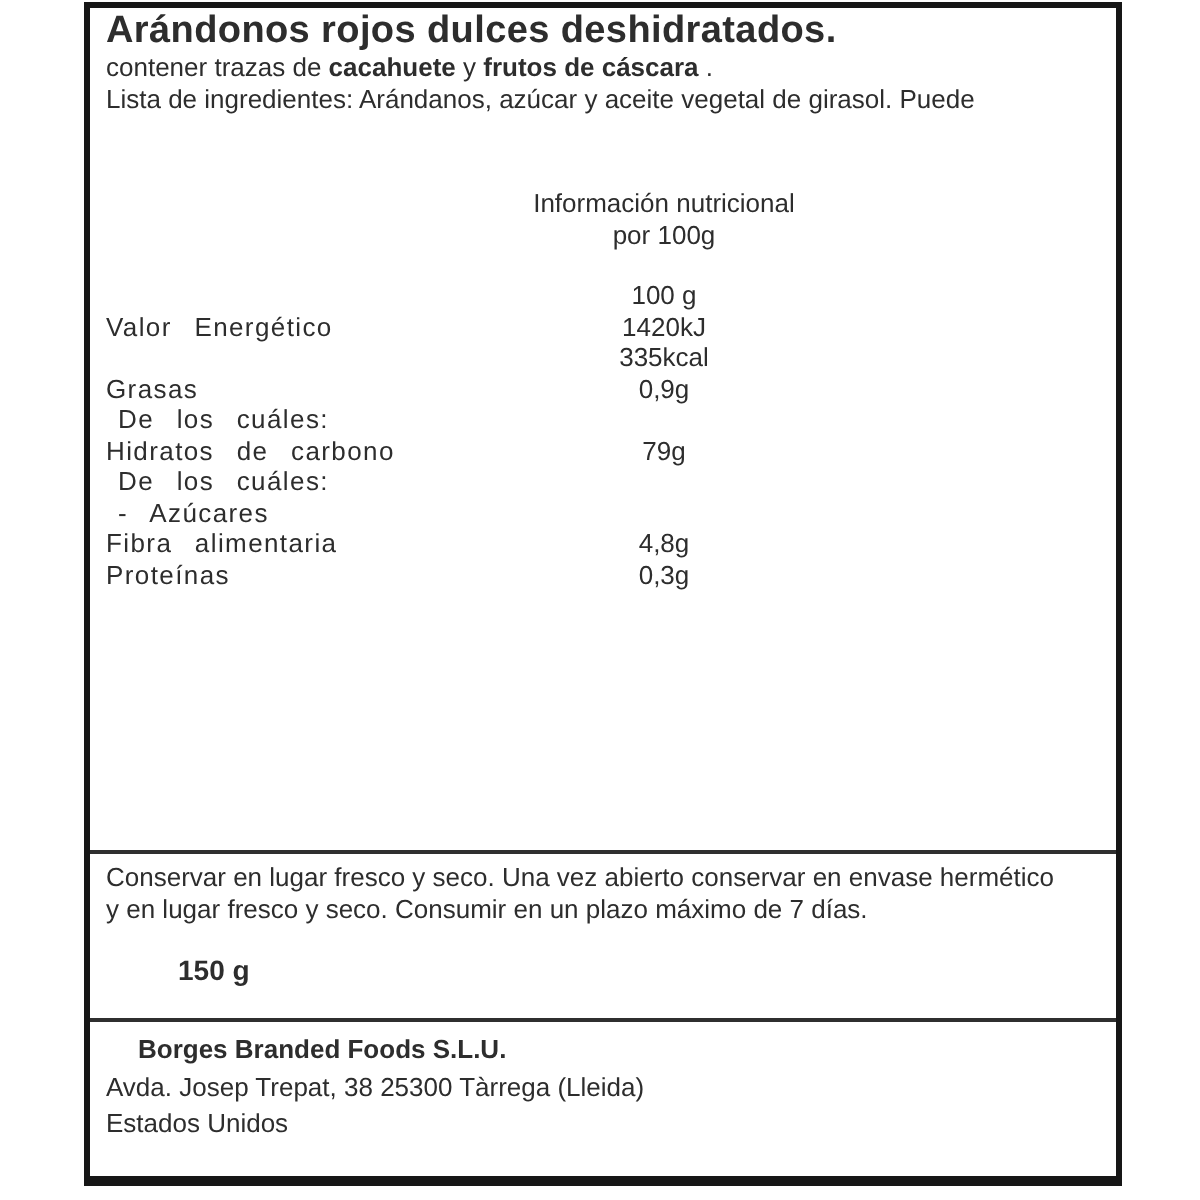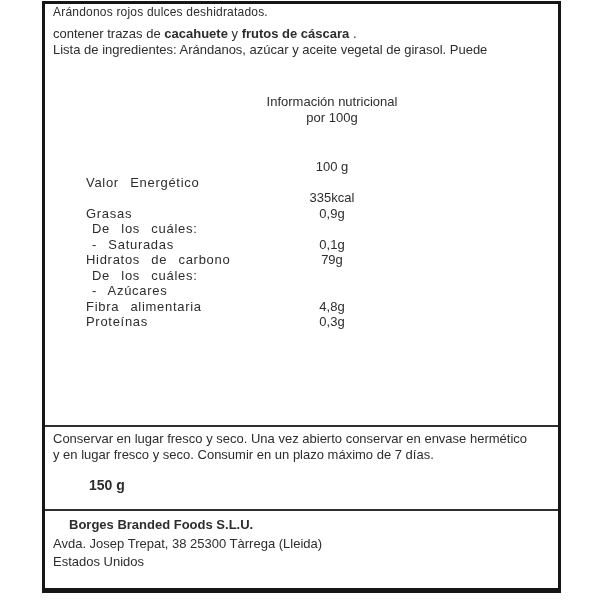--- a/index.html
+++ b/index.html
@@ -20,22 +20,22 @@
     height: 592px;
     box-sizing: border-box;
     border: 3px solid #161616;
     border-bottom-width: 5px;
     background: #ffffff;
   }
   .title {
     position: absolute;
     left: 8px;
     top: 1px;
-    font-size: 12px;
-    font-weight: normal;
+    font-size: 19px;
+    font-weight: bold;
     letter-spacing: 0.2px;
     white-space: nowrap;
   }
   .ingredients {
     position: absolute;
     left: 8px;
     top: 22px;
     font-size: 13px;
     line-height: 15.5px;
   }
@@ -46,36 +46,35 @@
     left: 137px;
     top: 90px;
     width: 300px;
     text-align: center;
     font-size: 13px;
     line-height: 16px;
   }
   .nutri-table {
     position: absolute;
     left: 0;
-    top: 155px;
+    top: 136px;
     width: 100%;
   }
   .nrow {
     position: relative;
     height: 15.5px;
     font-size: 13px;
   }
   .nlabel {
     position: absolute;
     left: 8px;
     top: 0;
     letter-spacing: 0.7px;
     word-spacing: 7px;
     white-space: nowrap;
-    margin-left: 33px;
   }
   .nlabel.indent { left: 14px; }
   .nvalue {
     position: absolute;
     left: 207px;
     top: 0;
     width: 160px;
     text-align: center;
     white-space: nowrap;
   }
@@ -130,36 +129,33 @@
     <div>por 100g</div>
   </div>
 
   <div class="nutri-table">
       <div class="nrow">
     <span class="nlabel"></span>
     <span class="nvalue">100 g</span>
   </div>
       <div class="nrow">
     <span class="nlabel">Valor Energético</span>
+    <span class="nvalue">1420kJ</span>
   </div>
       <div class="nrow">
     <span class="nlabel"></span>
     <span class="nvalue">335kcal</span>
   </div>
       <div class="nrow">
     <span class="nlabel">Grasas</span>
     <span class="nvalue">0,9g</span>
   </div>
       <div class="nrow">
     <span class="nlabel indent">De los cuáles:</span>
     <span class="nvalue"></span>
-  </div>
-      <div class="nrow">
-    <span class="nlabel indent">- Saturadas</span>
-    <span class="nvalue">0,1g</span>
   </div>
       <div class="nrow">
     <span class="nlabel">Hidratos de carbono</span>
     <span class="nvalue">79g</span>
   </div>
       <div class="nrow">
     <span class="nlabel indent">De los cuáles:</span>
     <span class="nvalue"></span>
   </div>
       <div class="nrow">

